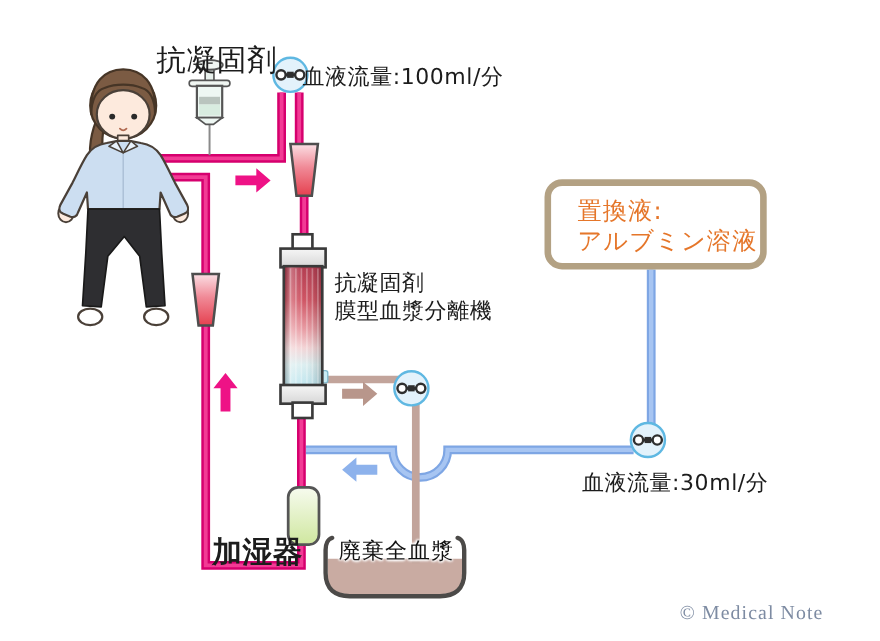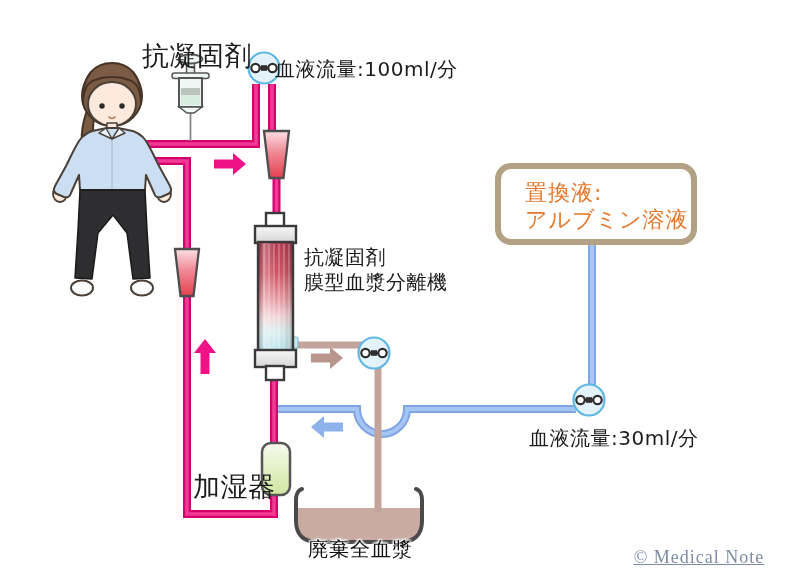--- a/index.html
+++ b/index.html
@@ -22,23 +22,23 @@
   .albumin-box{
     position:absolute;left:495px;top:163px;width:202px;height:82px;
     box-sizing:border-box;border:6px solid var(--box-border,#b3a183);
     border-radius:16px;background:#fff;
   }
   .albumin-text{
     padding:10px 0 0 24px;font-size:22px;line-height:27px;
     color:var(--box-text,#e5762a);white-space:pre-line;letter-spacing:1px;
   }
   .copyright{
-    position:absolute;left:618px;top:547px;width:162px;text-align:center;
+    position:absolute;left:618px;top:547px;width:162px;text-align:left;
     font-family:"Liberation Serif","DejaVu Serif",serif;
-    font-size:18px;color:var(--copyright,#7d8ba2);letter-spacing:1px;text-decoration:underline;
+    font-size:18px;color:var(--copyright,#7d8ba2);letter-spacing:1px;
   }
 </style>
 </head>
 <body>
 
 <div class="stage">
 
 <svg width="800" height="583" viewBox="0 0 800 583">
   <defs>
     <linearGradient id="sepBody" x1="0" y1="0" x2="0" y2="1">
@@ -182,22 +182,22 @@
     <circle cx="-8.5" cy="0" r="4.2" fill="#fff" stroke="#2f2f2f" stroke-width="2.2"></circle>
     <circle cx="8.5" cy="0" r="4.2" fill="#fff" stroke="#2f2f2f" stroke-width="2.2"></circle>
   </g>
 </svg>
 
 <div class="lbl big" style="left:142px;top:23px;">抗凝固剤</div>
 <div class="lbl" style="left:275px;top:57px;">血液流量:100ml/分</div>
 <div class="lbl" style="left:304px;top:245px;">抗凝固剤
 膜型血漿分離機</div>
 <div class="lbl" style="left:529px;top:426px;">血液流量:30ml/分</div>
-<div class="lbl big" style="left:193px;top:454px;">加湿器</div>
-<div class="waste-lbl" style="left:308px;top:536px;">廃棄全血漿</div>
+<div class="lbl big" style="left:193px;top:470px;font-weight:bold;">加湿器</div>
+<div class="waste-lbl" style="left:308px;top:487px;">廃棄全血漿</div>
 
 <div class="albumin-box">
   <div class="albumin-text">置換液:
 アルブミン溶液</div>
 </div>
 
 <div class="copyright">© Medical Note</div>
 
 </div>
 

